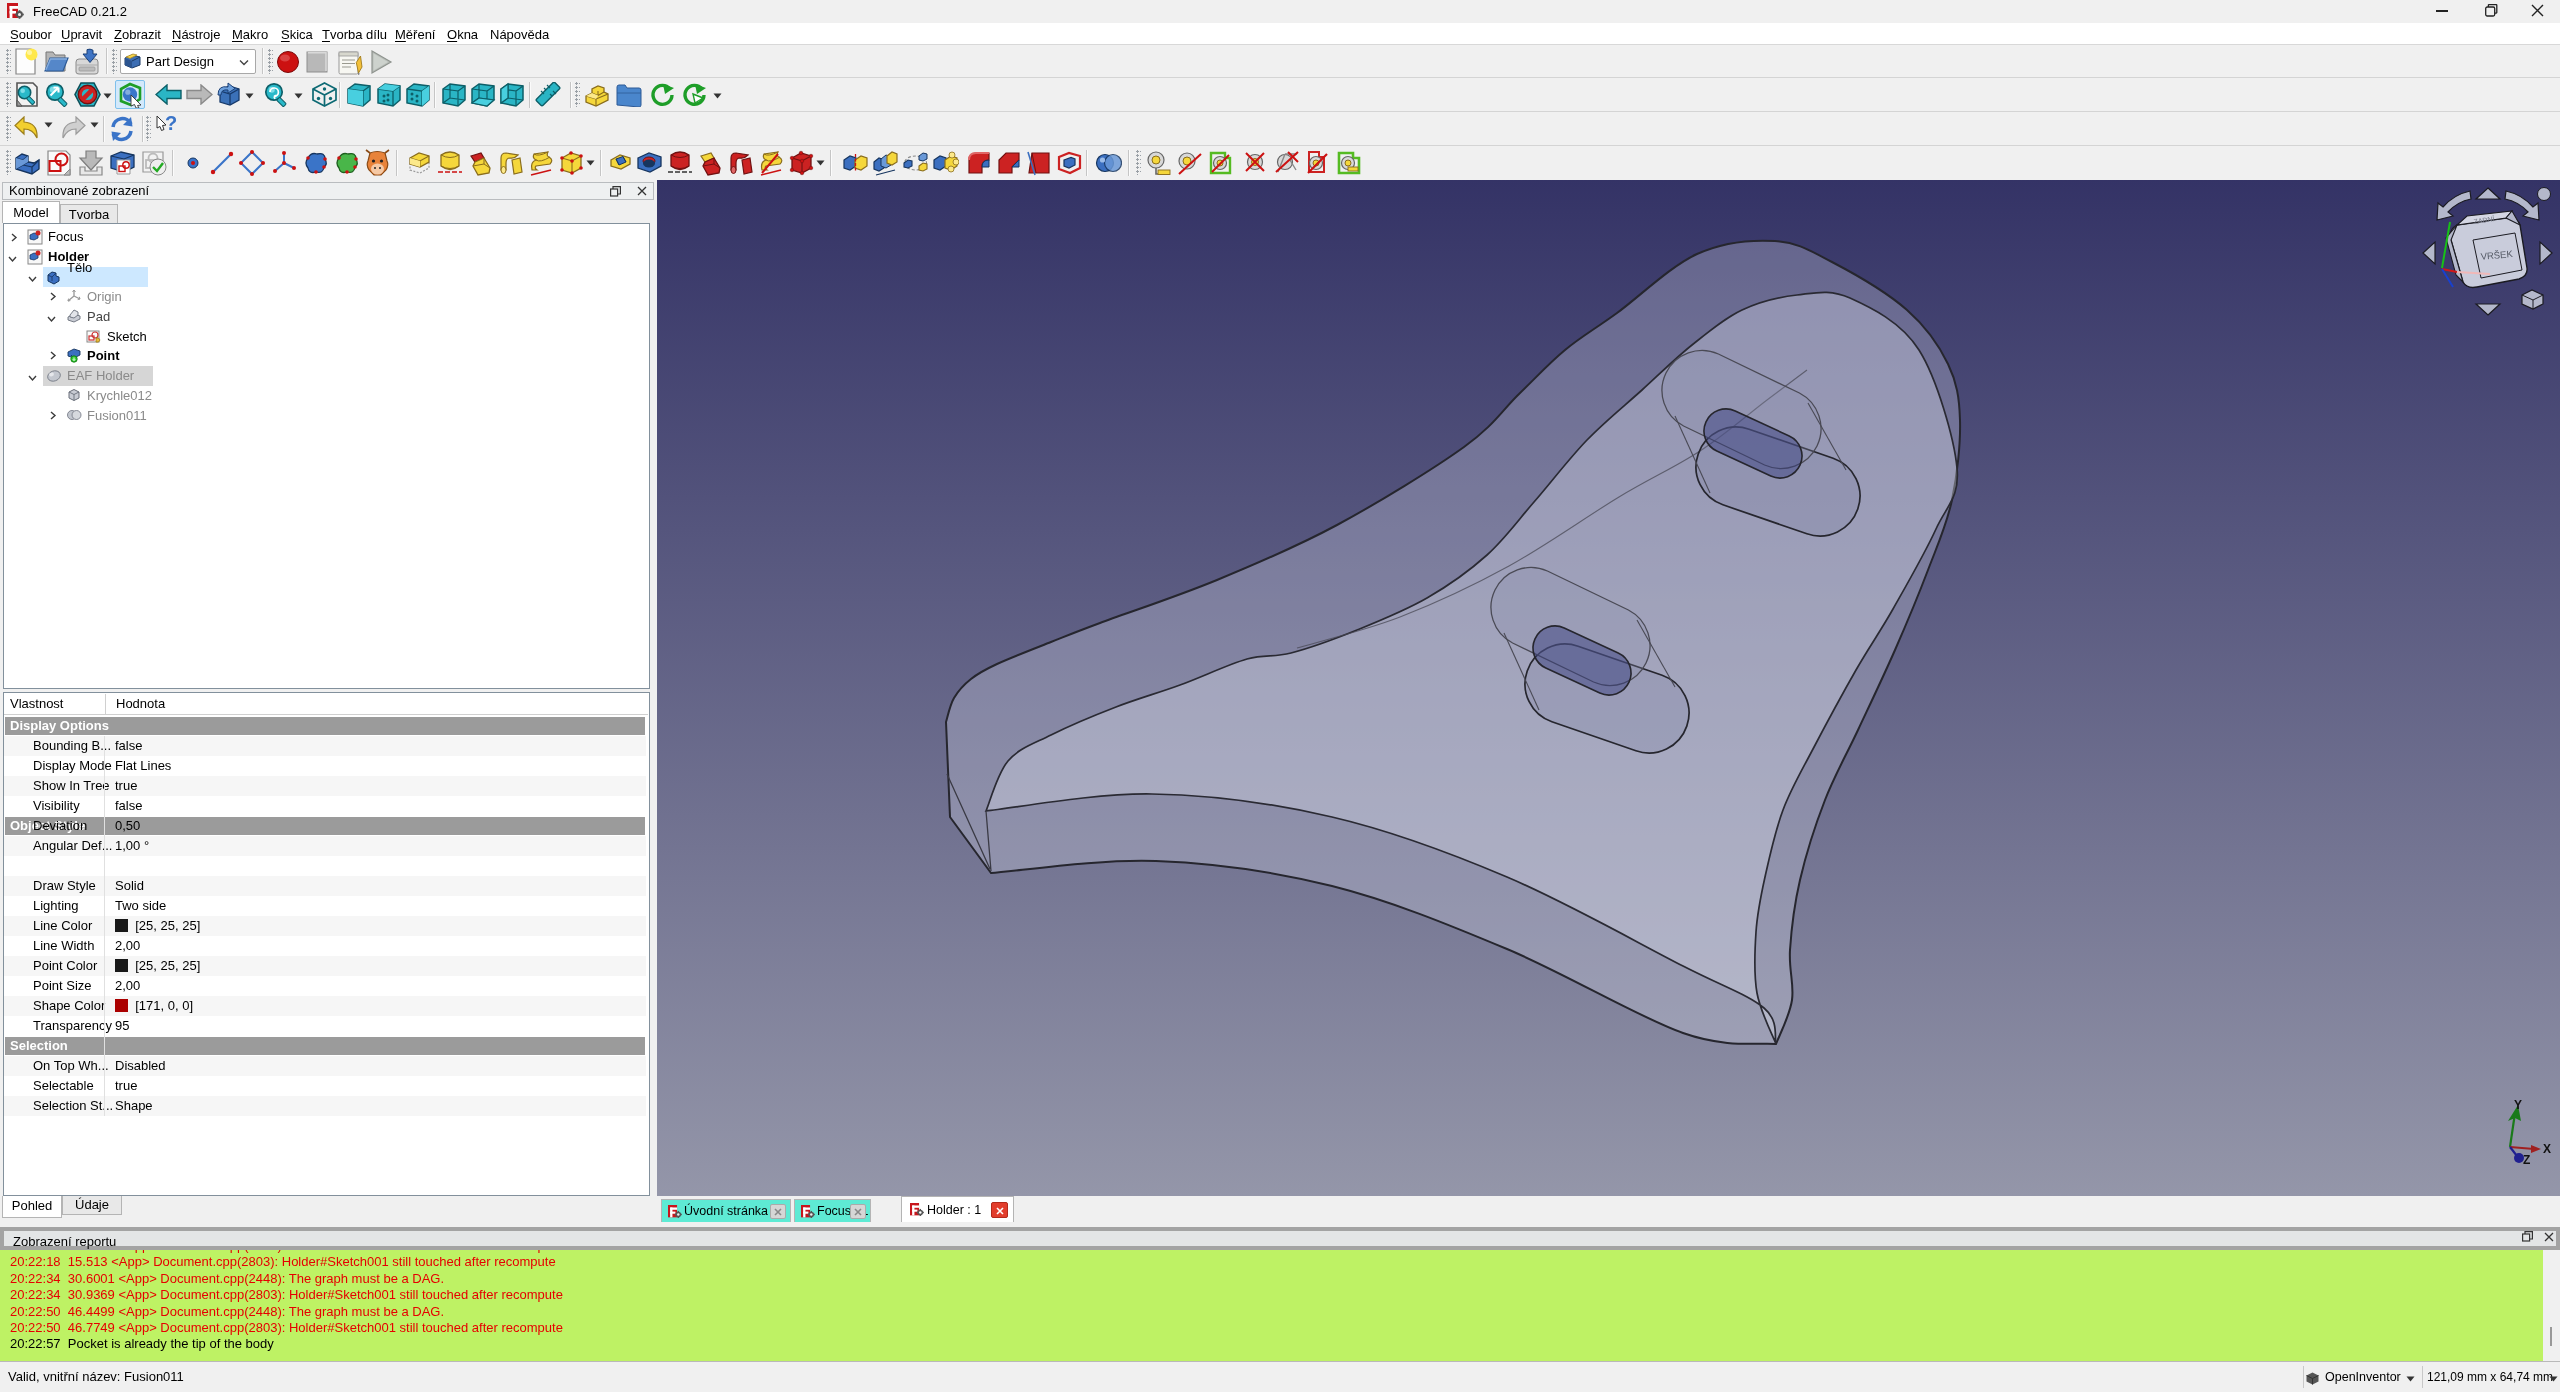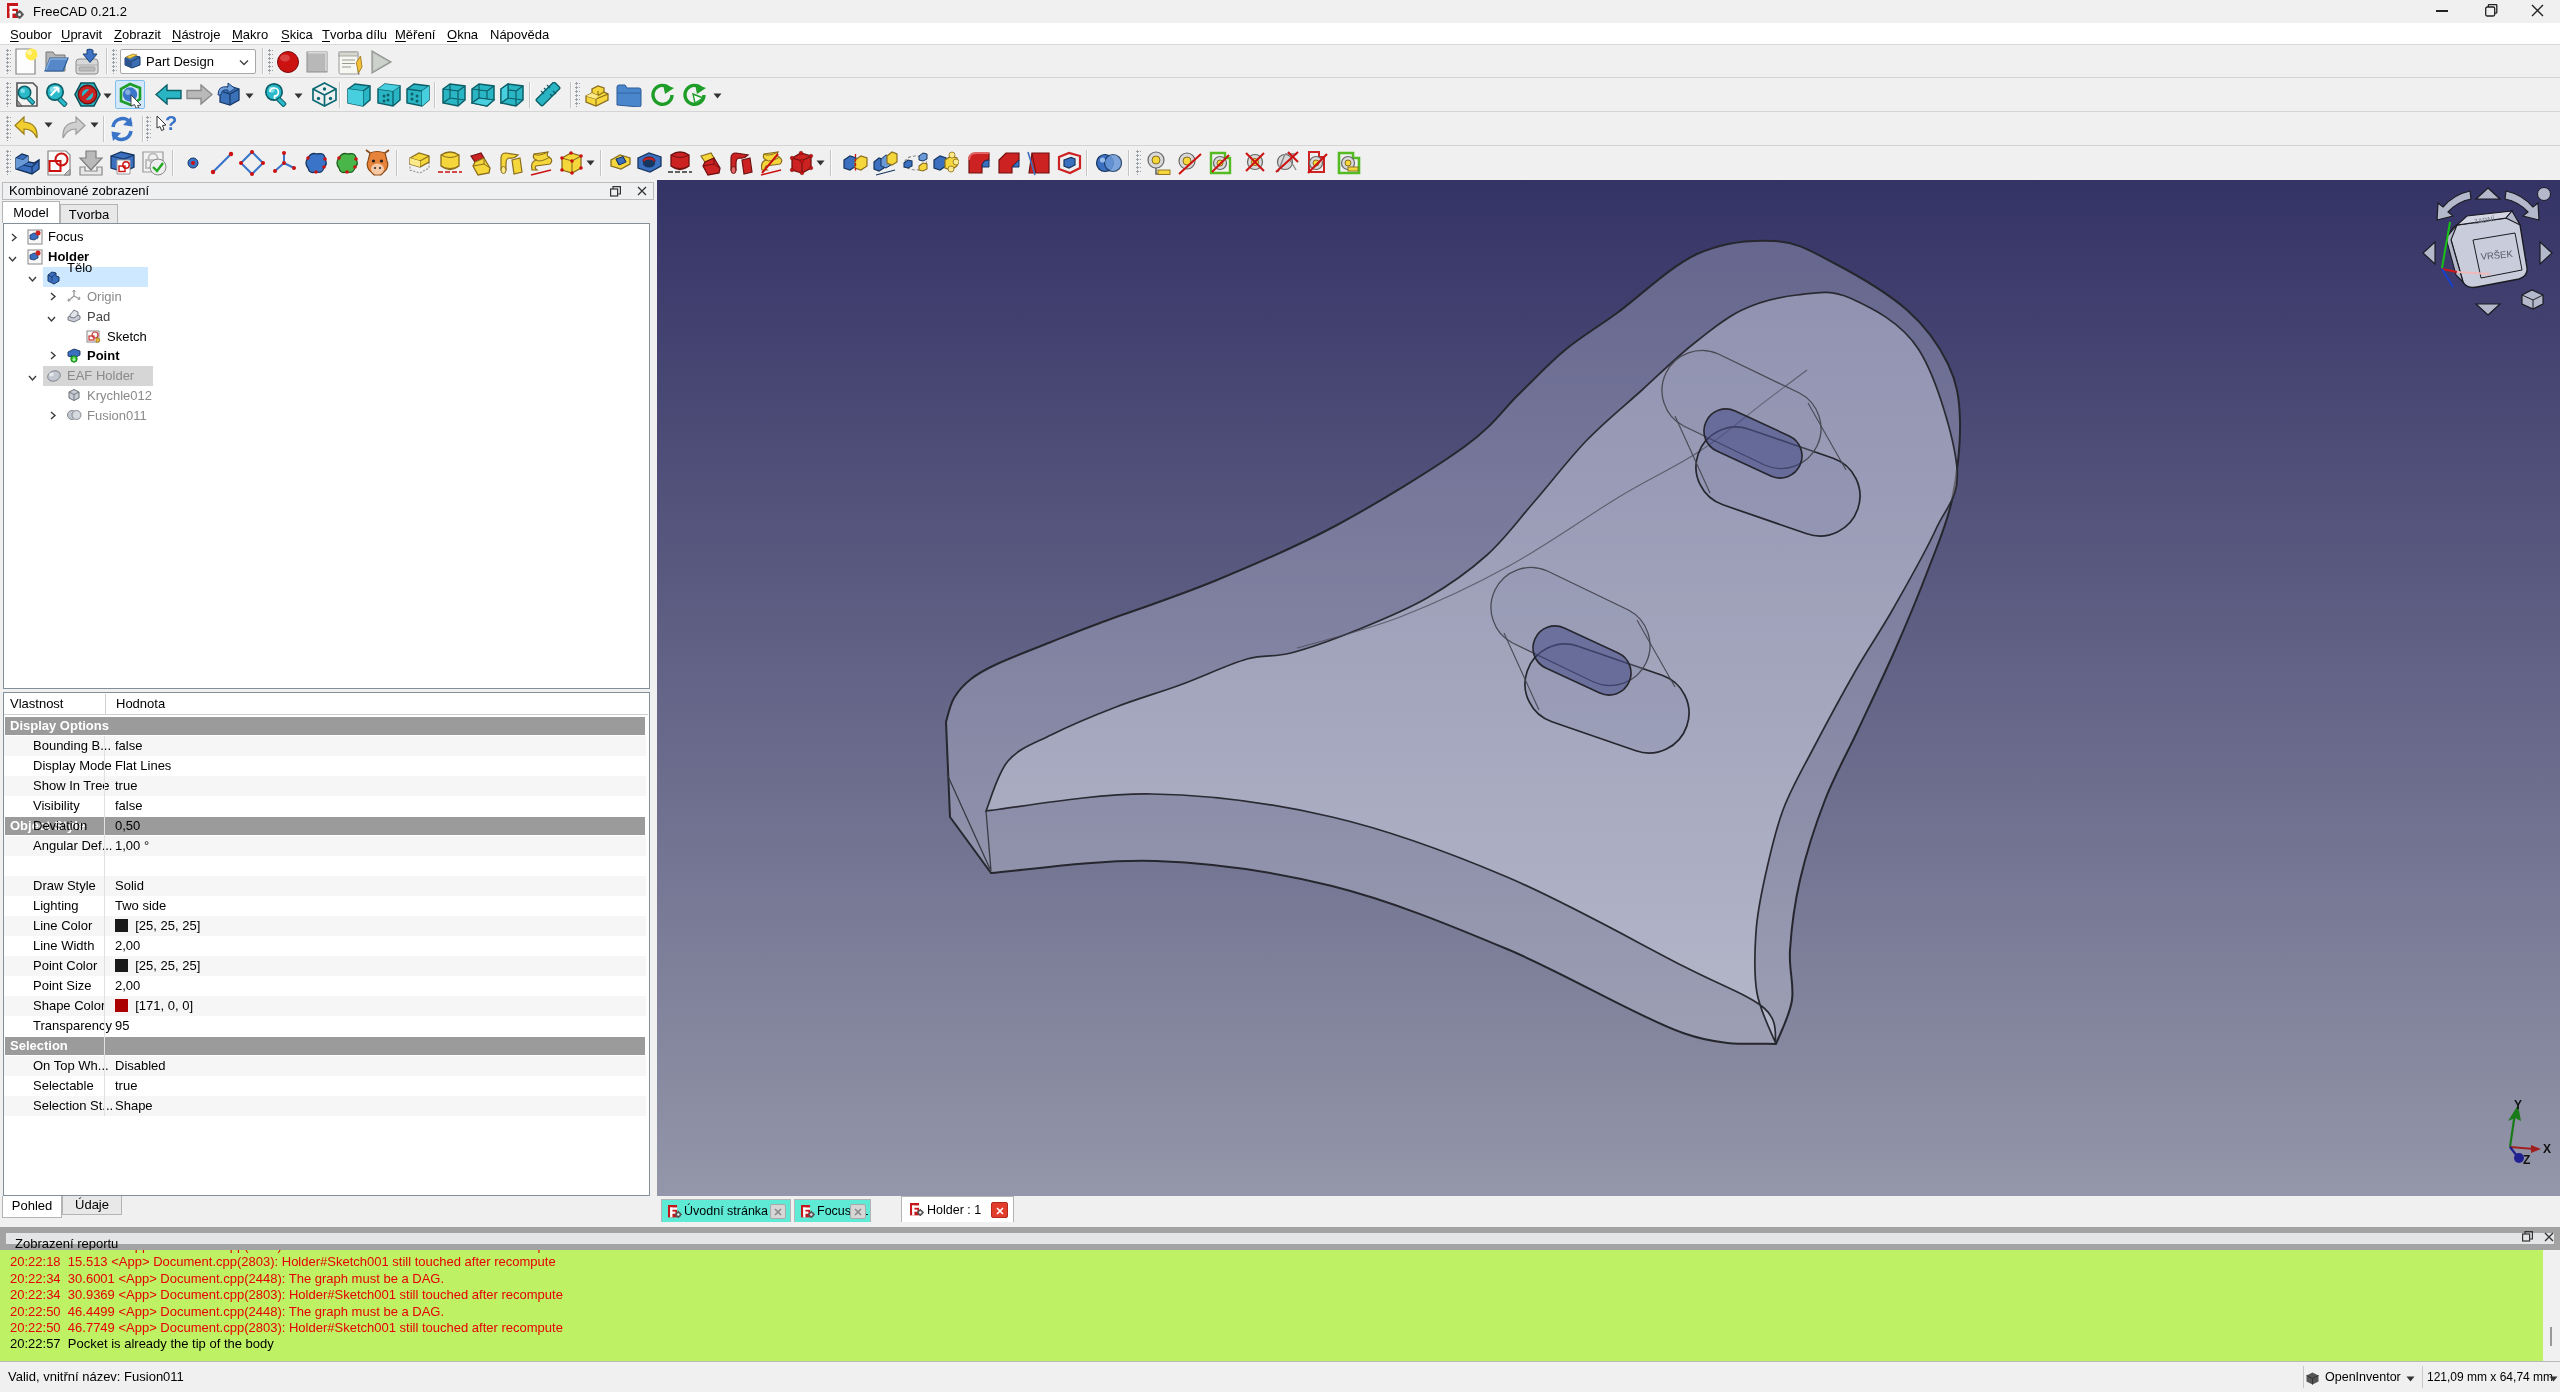--- a/index.html
+++ b/index.html
@@ -840,21 +840,21 @@
       <circle cx="12.5" cy="11.5" r="1.5" fill="#fff"></circle>
     </svg>
 <span style="margin-left:25px;font-size:12.5px">Holder : 1</span>
 <span style="position:absolute;right:5px;top:5px;width:17px;height:16px;background:#e23d2c;border:1px solid #b22a1c;border-radius:2px">
       <svg style="position:absolute;left:3.5px;top:4px" width="8" height="8" viewBox="0 0 8 8" stroke="#fff" stroke-width="1.6">
         <path d="M1 1 L7 7 M7 1 L1 7"></path>
       </svg>
     </span></div>
 
 <div class="abs" style="left:0;top:1222px;width:2560px;height:5px;background:#f0f0f0"></div>
-<div class="abs" style="left:0;top:1227px;width:2560px;height:23px;background:#e3e5e6;border:6px solid #a3a3a3;padding-left:9px;line-height:21px">Zobrazení reportu</div>
+<div class="abs" style="left:0;top:1227px;width:2560px;height:23px;background:#e3e5e6;border:4px solid #a3a3a3;padding-left:9px;line-height:21px">Zobrazení reportu</div>
 <svg class="abs" style="left:2522px;top:1231px" width="11" height="11" viewBox="0 0 11 11" fill="none" stroke="#333" stroke-width="1.2">
     <rect x="0.6" y="3" width="7" height="7"></rect>
     <path d="M3 3 L3 0.6 L10.4 0.6 L10.4 8 L8 8"></path>
   </svg>
 <svg class="abs" style="left:2544px;top:1232px" width="10" height="10" viewBox="0 0 10 10" stroke="#333" stroke-width="1.3">
     <path d="M1 1 L9 9 M9 1 L1 9"></path>
   </svg>
 <div class="abs" style="left:0;top:1250px;width:2543px;height:111px;background:#bef264;overflow:hidden">
 <div style="position:absolute;left:10px;top:-12px;line-height:16.4px;color:#e60000;white-space:pre">20:22:50  46.7749 &lt;App&gt; Document.cpp(2803): Holder#Sketch001 still touched after recompute
 20:22:18  15.513 &lt;App&gt; Document.cpp(2803): Holder#Sketch001 still touched after recompute

